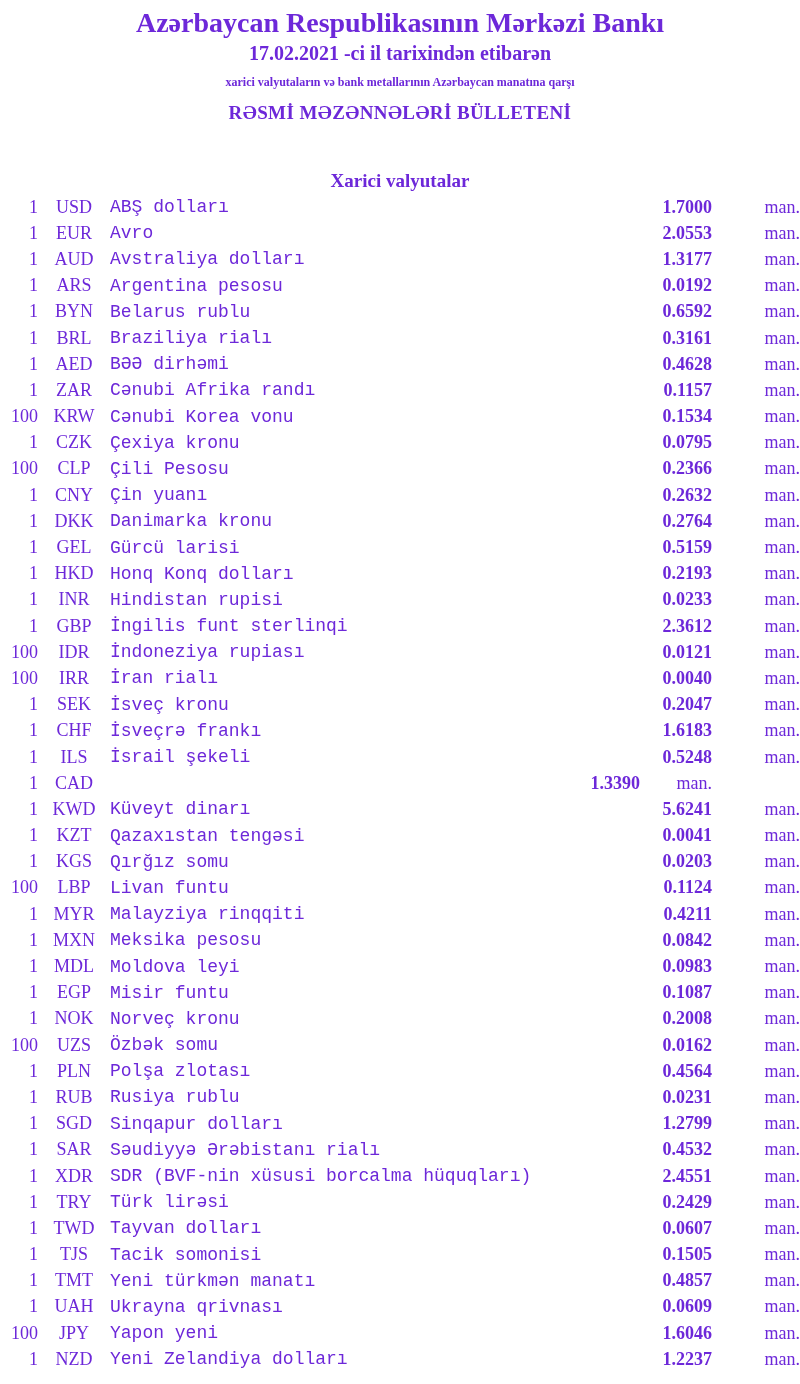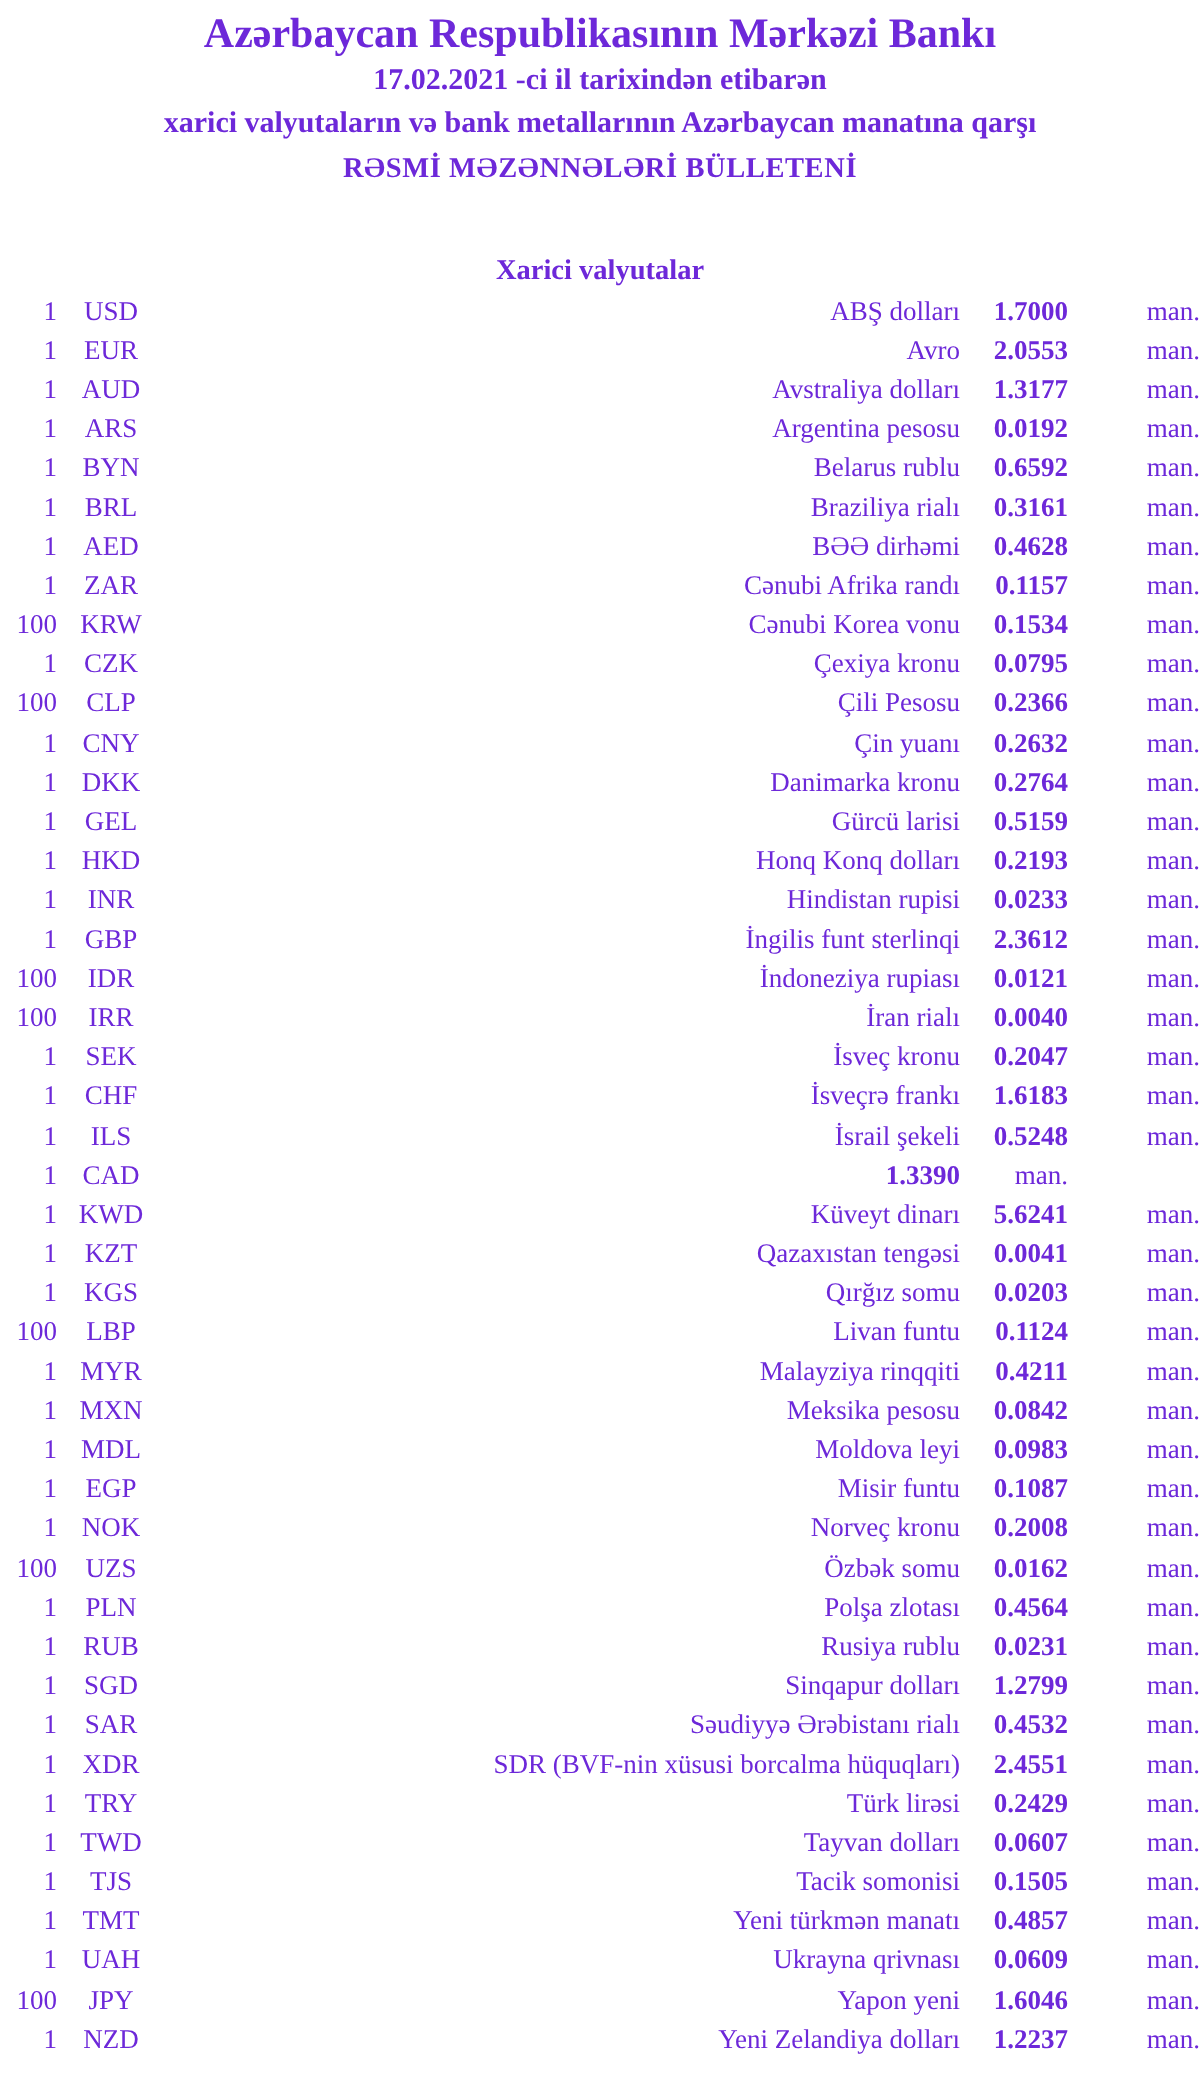--- a/index.html
+++ b/index.html
@@ -22,21 +22,21 @@
     font-size: 28px;
     line-height: 34px;
     font-weight: bold;
   }
   .date-line {
     font-size: 20px;
     line-height: 26px;
     font-weight: bold;
   }
   .subject-line {
-    font-size: 20px;
+    font-size: 12px;
     line-height: 32px;
     font-weight: bold;
   }
   .bulletin-title {
     font-size: 19px;
     line-height: 30px;
     font-weight: bold;
     letter-spacing: 0.4px;
   }
   .section-title {
@@ -51,21 +51,21 @@
   }
   .rate-row {
     display: grid;
     grid-template-columns: 38px 72px 530px 72px 88px;
     height: 26.2px;
     align-items: center;
     font-size: 18px;
   }
   .cell-qty  { text-align: right; }
   .cell-code { text-align: center; }
-  .cell-name { text-align: right; }
+  .cell-name { text-align: left; font-family: Liberation Mono, monospace; }
   .cell-rate {
     text-align: right;
     font-weight: bold;
   }
   .cell-unit {
     text-align: right;
     padding-left: 15px;
   }
 </style>
 </head>

